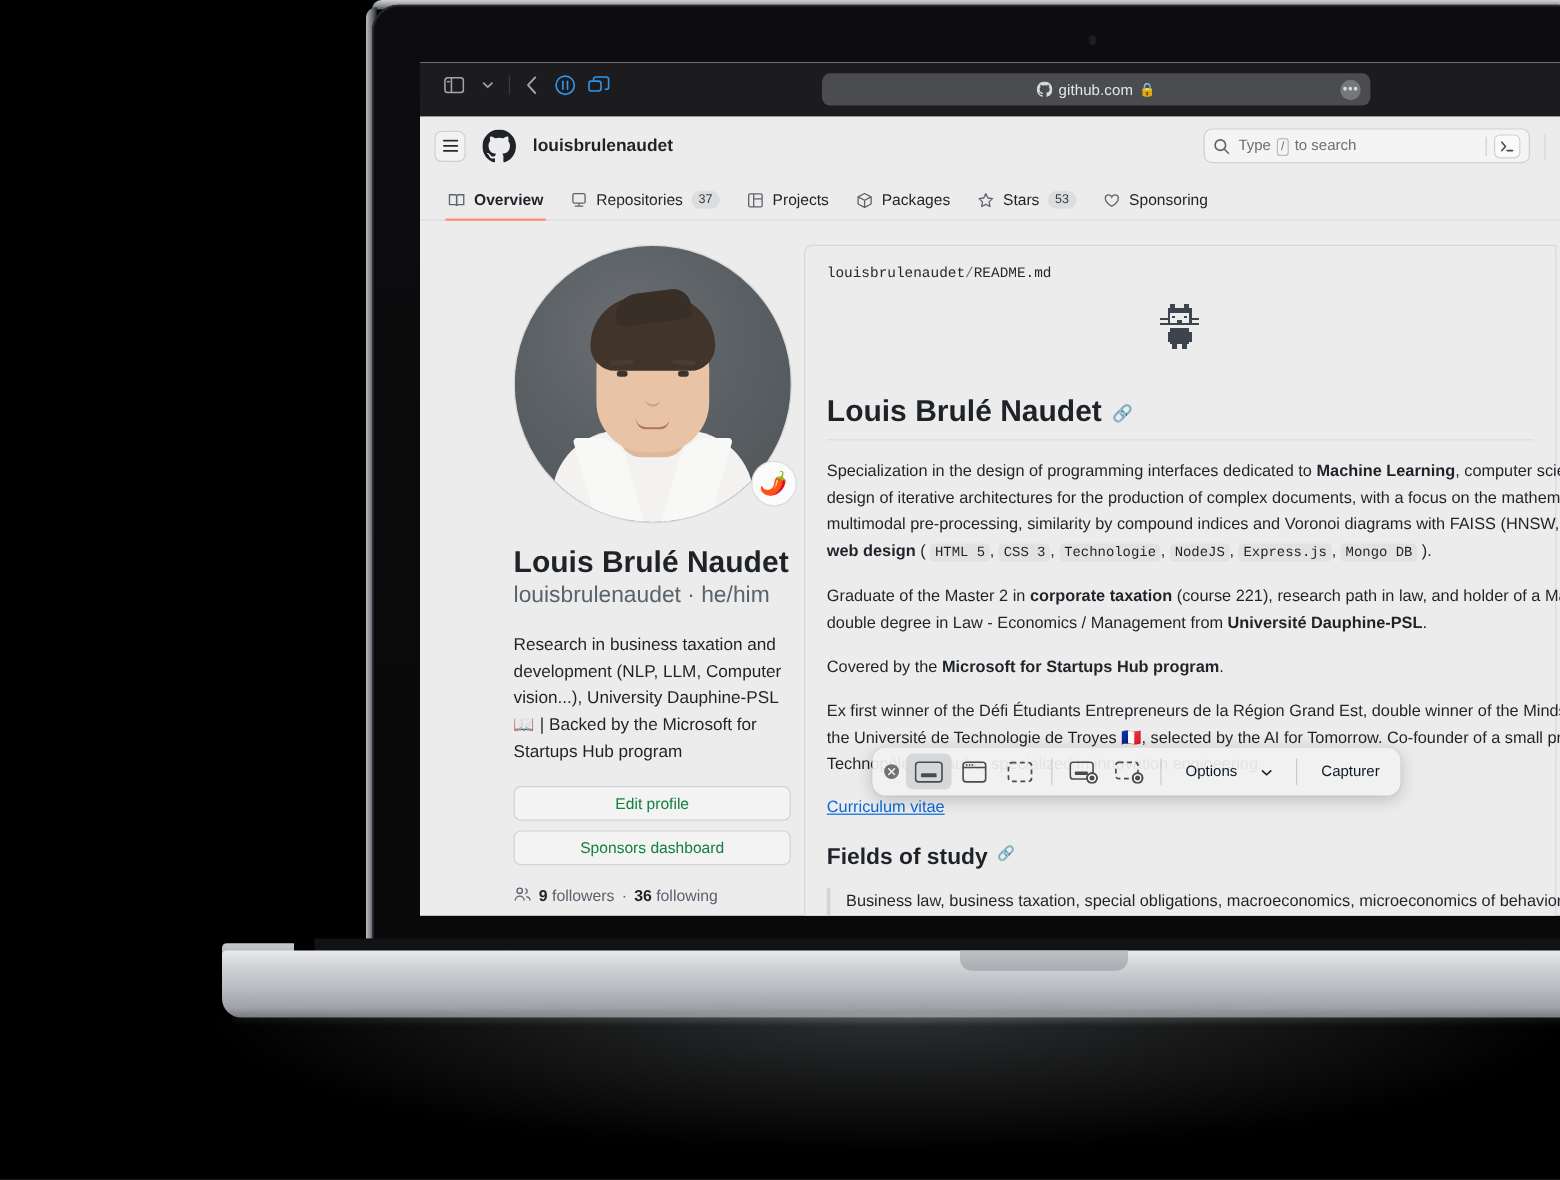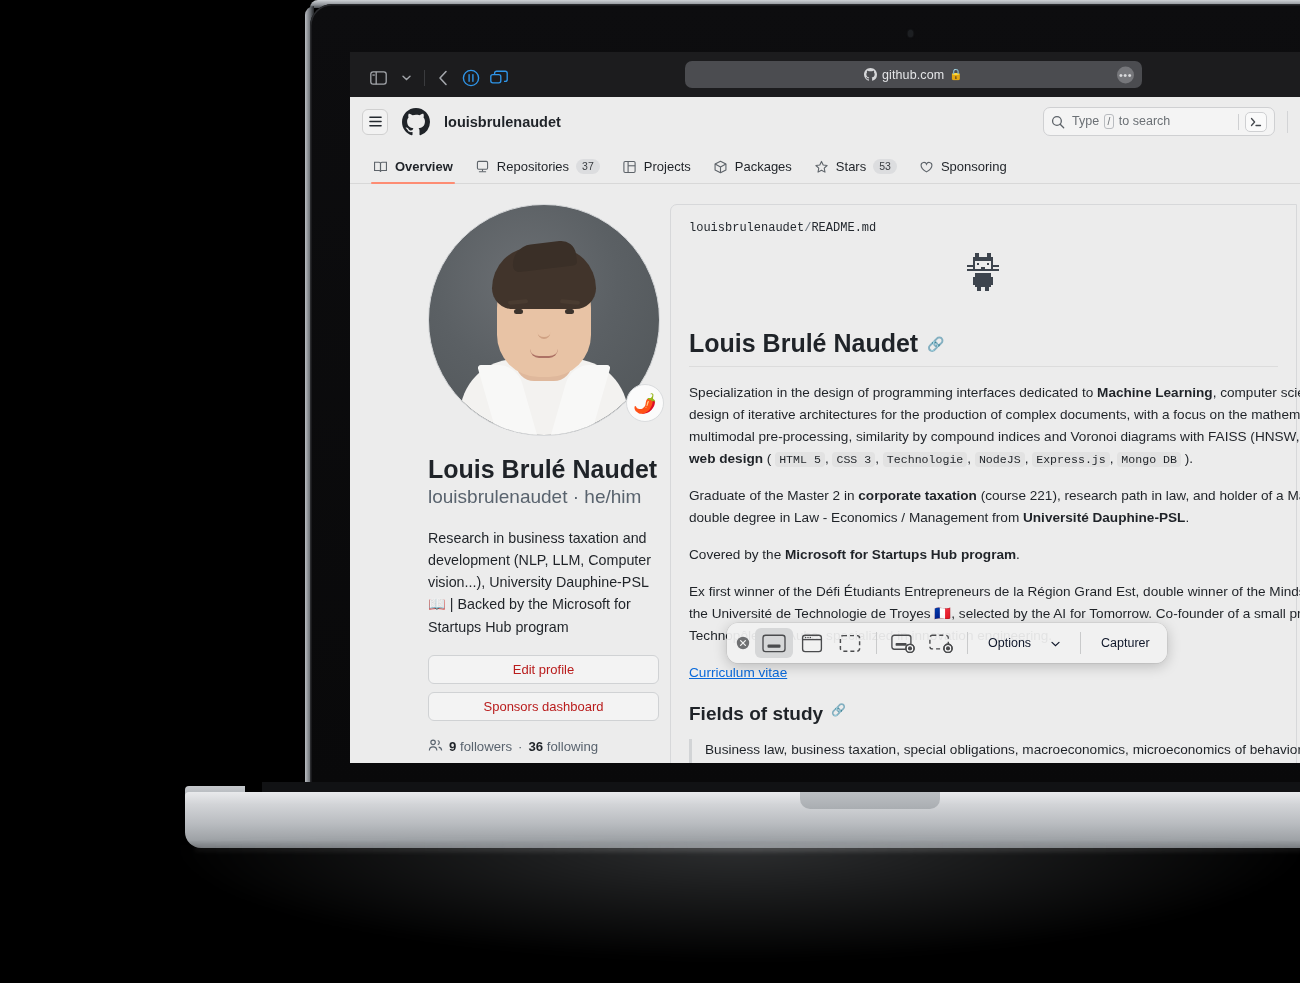--- a/index.html
+++ b/index.html
@@ -46,21 +46,21 @@
     width: 950px; height: 711px;
     background: #ececec;
     overflow: hidden;
   }
 
   
   .safari-bar {
     position: relative;
     height: 45px;
     background: #1c1c1e;
-    display: flex; align-items: flex-end;
+    display: flex; align-items: flex-start;
     padding: 5px 14px;
   }
   .sf-icons { display: flex; align-items: center; gap: 0px; }
   .sf-btn {
     width: 28px; height: 28px;
     display: flex; align-items: center; justify-content: center;
     color: #a3a6ab;
   }
   .sf-btn.accent { color: #2f95e8; }
   .sf-sep { width: 1px; height: 16px; background: #3a3b3e; margin: 0 4px; }
@@ -101,21 +101,21 @@
   .gh-logo { margin-left: 14px; width: 28px; height: 28px; flex-shrink: 0; }
   .gh-owner {
     margin-left: 14px;
     font-size: 14.5px; font-weight: bold; color: #1f2328;
   }
   .header-search {
     margin-left: auto;
     display: flex; align-items: center;
   }
   .search-box {
-    width: 232px; height: 29px;
+    width: 272px; height: 29px;
     border: 1px solid #cfd0d2; border-radius: 7px;
     background: #f4f4f4;
     display: flex; align-items: center;
     padding: 0 7px;
     gap: 7px;
   }
   .search-box .sb-ph { color: #6b7075; font-size: 12.5px; white-space: nowrap; }
   .slashkey {
     display: inline-block;
     border: 1px solid #b9bcc0; border-radius: 3px;
@@ -237,21 +237,21 @@
     font-size: 19px;
   }
   .pname { margin-top: 18px; font-size: 25px; font-weight: bold; color: #1f2328; line-height: 1.25; }
   .phandle { font-size: 19px; color: #59636e; font-weight: 300; line-height: 1.3; }
   .pbio { margin-top: 17px; font-size: 14.3px; color: #1f2328; line-height: 1.55; max-width: 235px; }
   .pbtn {
     margin-top: 17px;
     width: 231px; height: 29px;
     border: 1px solid #d0d2d4; border-radius: 6px;
     background: #f3f3f3;
-    font-size: 13px; color: #b91c1c;
+    font-size: 13px; color: #15803d;
     display: flex; align-items: center; justify-content: center;
   }
   .pbtn.second { margin-top: 8px; }
   .pmeta {
     margin-top: 17px; font-size: 13.2px; color: #59636e;
     display: flex; align-items: center; gap: 6px;
   }
   .pmeta b { color: #1f2328; font-weight: bold; }
   .porg .micon, .pmeta .micon { color: #59636e; flex-shrink: 0; margin-top: 1px; }
 

